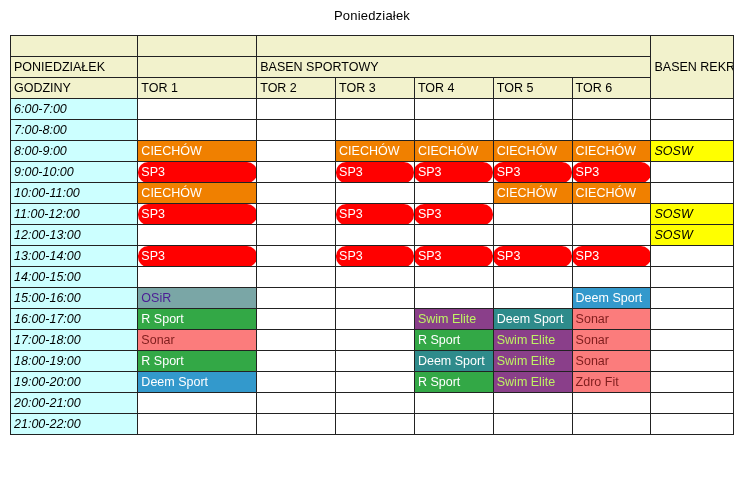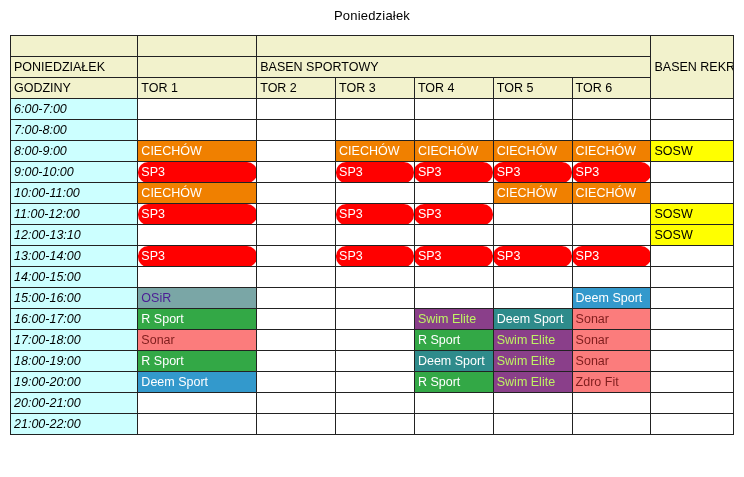--- a/index.html
+++ b/index.html
@@ -58,21 +58,21 @@
     vertical-align: top;
     line-height: 1.12;
     white-space: normal;
     padding-top: 2px;
   }
   .lbl-bold { font-weight: bold; }
   .col-hours { background: #ccffff; font-style: italic; }
 
   .c-orange { background: #f08000; color: #ffffff; margin-left: 46px; }
   .c-red    { background: #ff0000; color: #ffffff; border-radius: 10px; }
-  .c-yellow { background: #ffff00; color: #000000; }
+  .c-yellow { background: #ffff00; color: #000000; font-style: italic; }
   .c-teal   { background: #7aa6a6; color: #4c1d95; }
   .c-blue   { background: #3399cc; color: #ffffff; }
   .c-green  { background: #33a846; color: #ffffff; }
   .c-purple { background: #8a3f8a; color: #bef264; }
   .c-pink   { background: #fb7c7c; color: #7f1d1d; }
   .c-teal2  { background: #2e8b8b; color: #ffffff; }
   .c-none   { background: #ffffff; color: #000000; }
 </style>
 </head>
 <body>
@@ -168,21 +168,21 @@
           <td class="col-hours">11:00-12:00</td>
           <td class="c-red">SP3</td>
           <td class="c-none"></td>
           <td class="c-red">SP3</td>
           <td class="c-red">SP3</td>
           <td class="c-none"></td>
           <td class="c-none"></td>
           <td class="c-yellow">SOSW</td>
         </tr>
         <tr>
-          <td class="col-hours">12:00-13:10</td>
+          <td class="col-hours">12:00-13:00</td>
           <td class="c-none"></td>
           <td class="c-none"></td>
           <td class="c-none"></td>
           <td class="c-none"></td>
           <td class="c-none"></td>
           <td class="c-none"></td>
           <td class="c-yellow">SOSW</td>
         </tr>
         <tr>
           <td class="col-hours">13:00-14:00</td>

